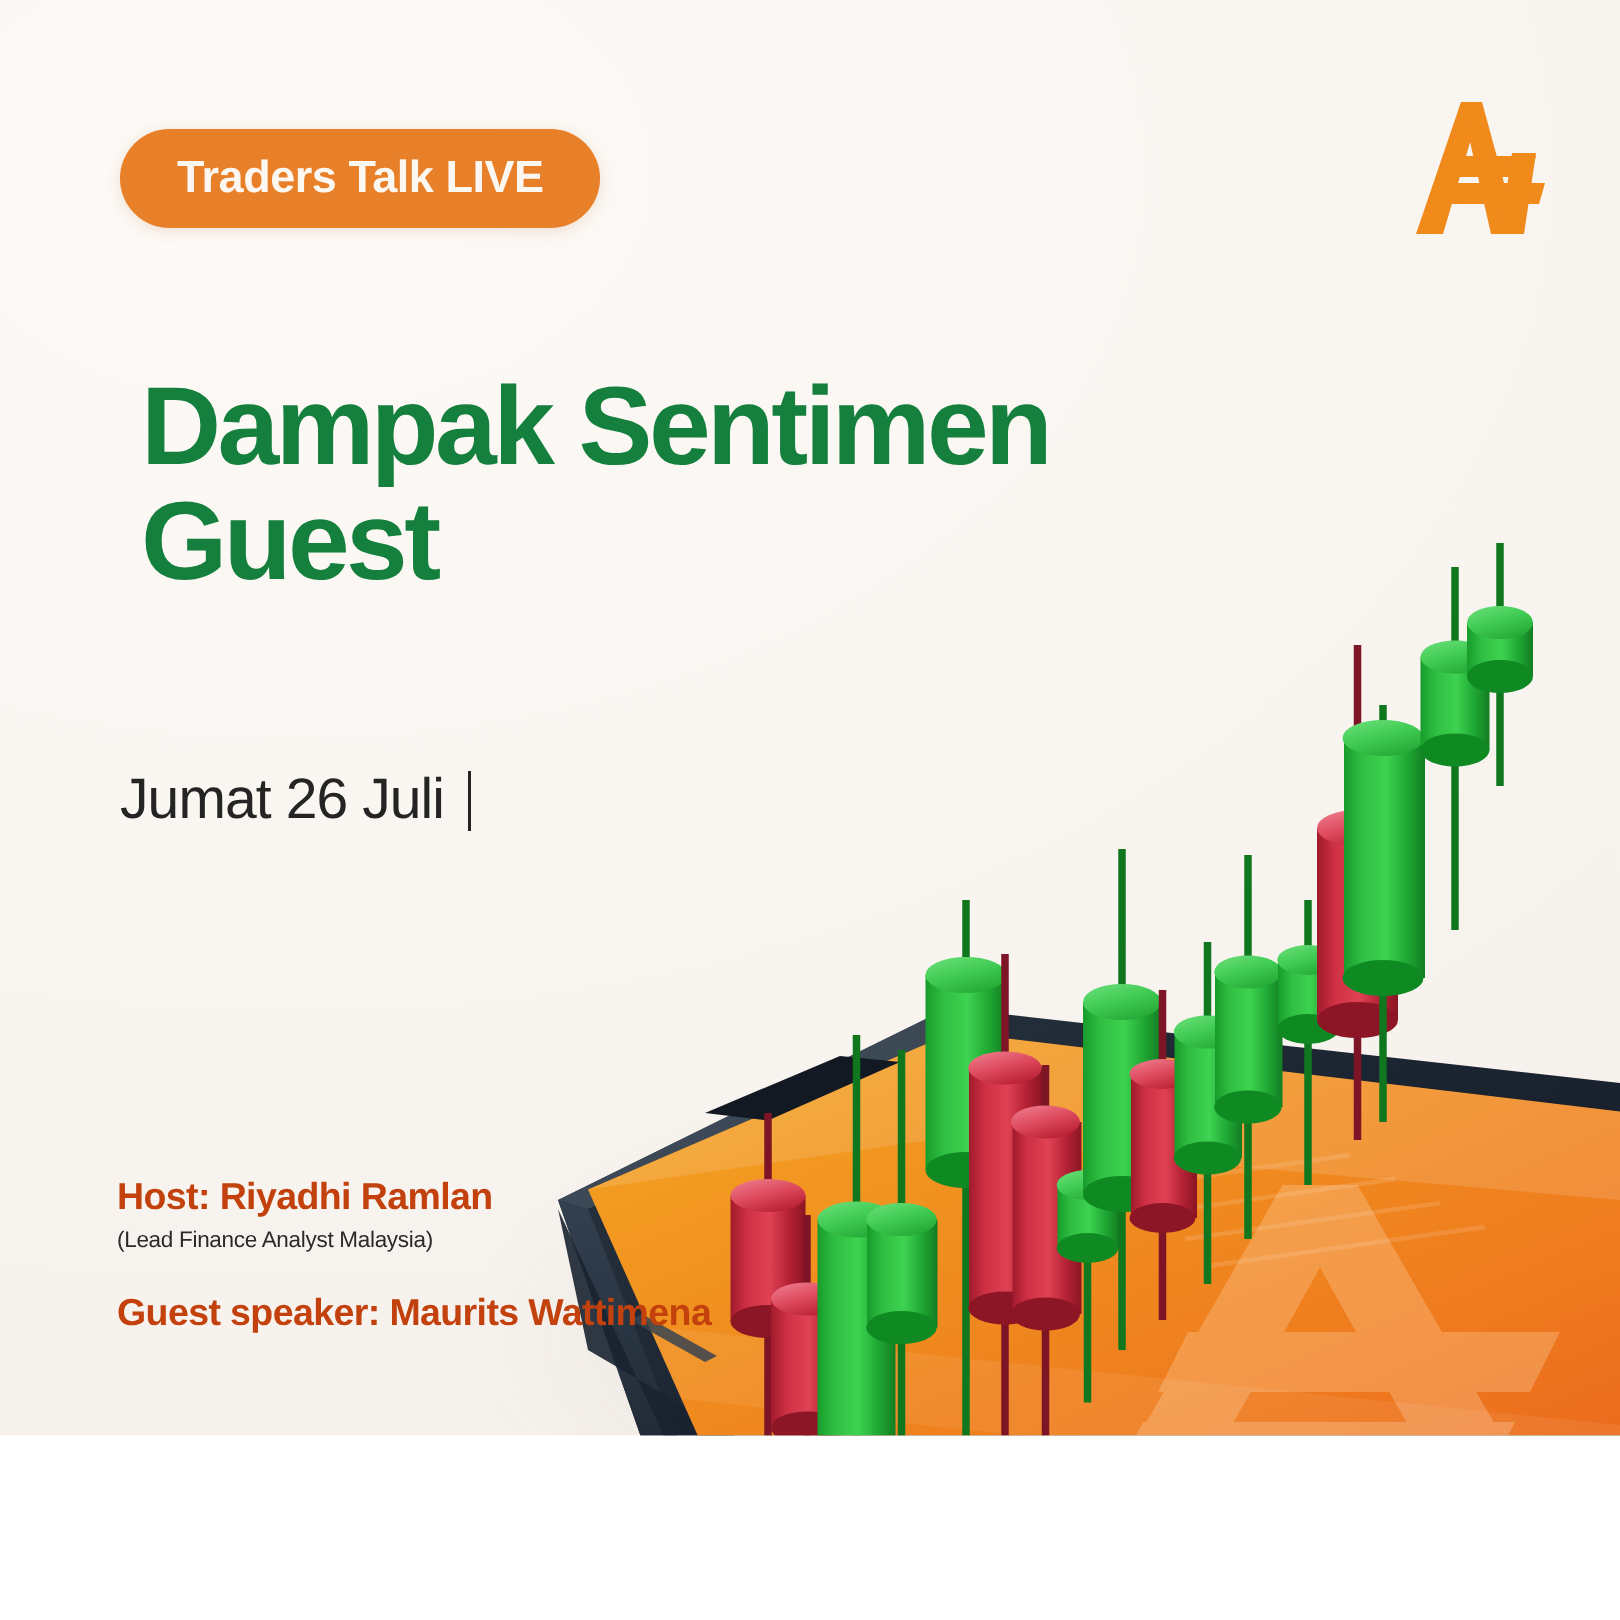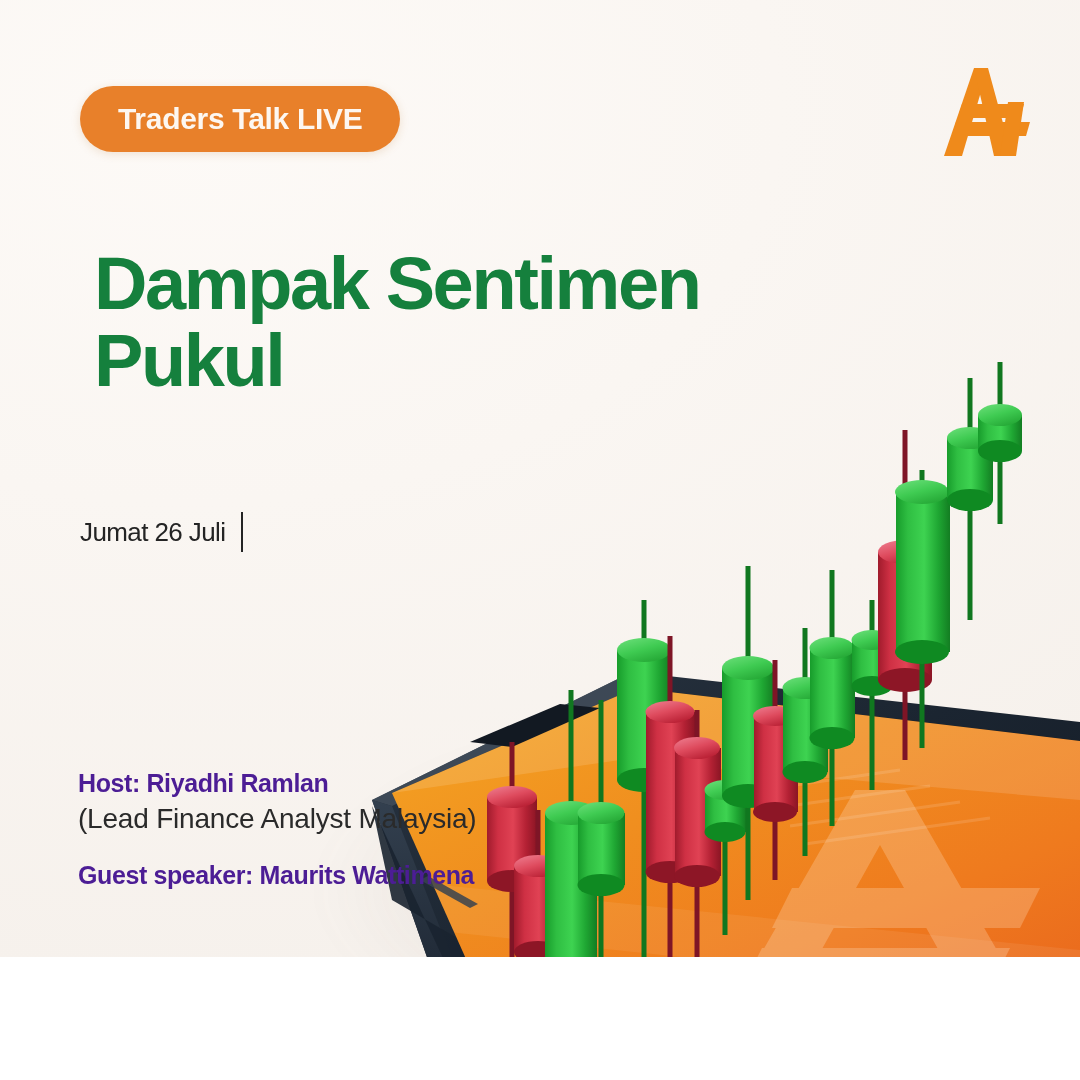--- a/index.html
+++ b/index.html
@@ -81,21 +81,21 @@
   .headline .hl-line { display: block; }
 
   
   .schedule {
     position: absolute;
     left: 80px;
     top: 512px;
     display: flex;
     align-items: center;
     color: #242424;
-    font-size: 26px;
+    font-size: 38px;
     letter-spacing: -0.6px;
     white-space: nowrap;
   }
   .schedule .sep {
     display: inline-block;
     width: 2px;
     height: 40px;
     background: #242424;
     margin: 0 16px;
   }
@@ -103,30 +103,30 @@
   
   .credits {
     position: absolute;
     left: 78px;
     bottom: 62px;
     z-index: 6;
   }
   .credit-block { margin-bottom: 26px; }
   .credit-block:last-child { margin-bottom: 0; }
   .credit-name {
-    color: #4c1d95;
+    color: #c2410c;
     font-size: 25px;
     font-weight: bold;
     letter-spacing: -0.4px;
     margin-bottom: 5px;
     white-space: nowrap;
   }
   .credit-role {
     color: #2a2a2a;
-    font-size: 28px;
+    font-size: 15px;
     letter-spacing: -0.2px;
     white-space: nowrap;
   }
 
   
   .artwork {
     position: absolute;
     left: 0;
     top: 0;
     width: 1080px;
@@ -336,21 +336,21 @@
       <path d="M 22 60 L 96 60 L 92 74 L 18 74 Z"></path>
 
       <path d="M 28 42 L 90 42 L 86 56 L 24 56 Z"></path>
 
       <path d="M 74 40 L 90 40 L 82 94 L 66 94 Z"></path>
     </g>
   </svg>
 
   <h1 class="headline">
     <span class="hl-line">Dampak Sentimen</span>
-    <span class="hl-line">Pukul</span>
+    <span class="hl-line">Guest</span>
   </h1>
 
   <div class="schedule">
     <span>Jumat 26 Juli</span>
     <span class="sep"></span>
   </div>
 
   <div class="credits">
     <div class="credit-block">
       <div class="credit-name">Host: Riyadhi Ramlan</div>

